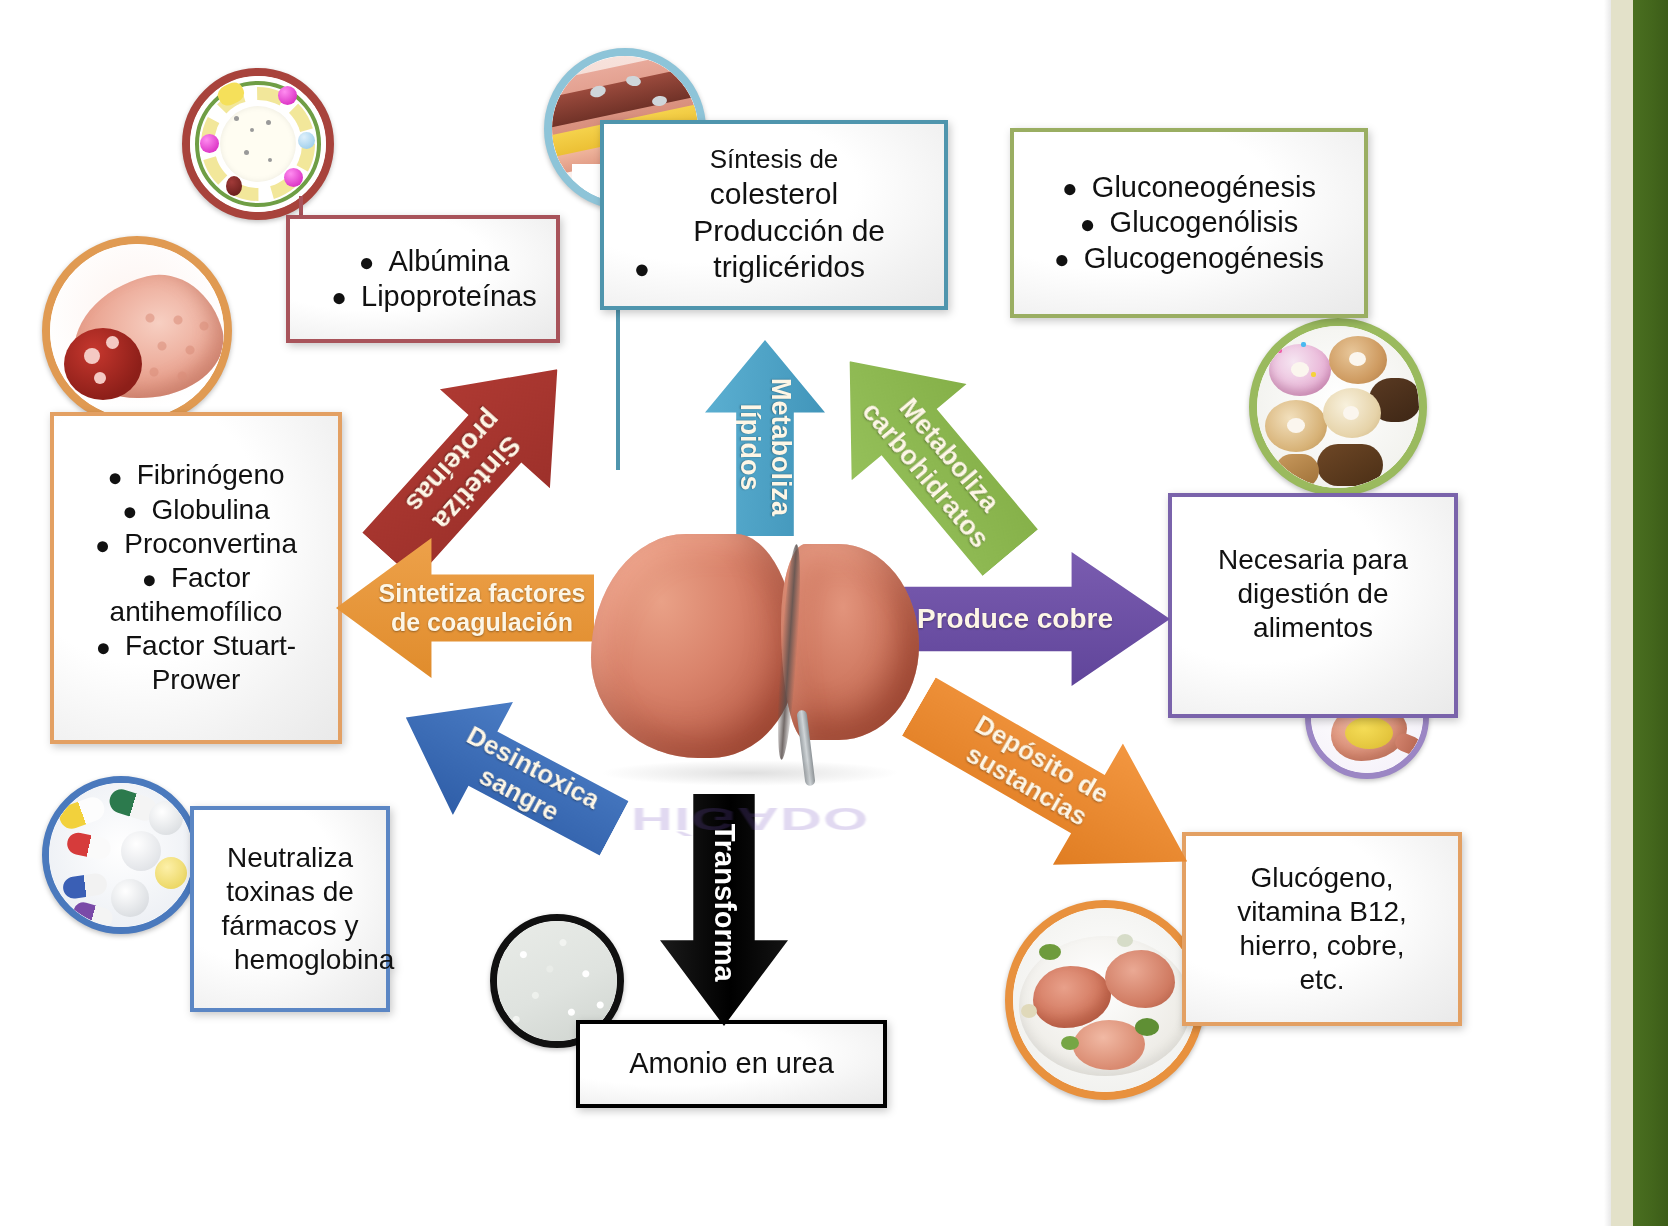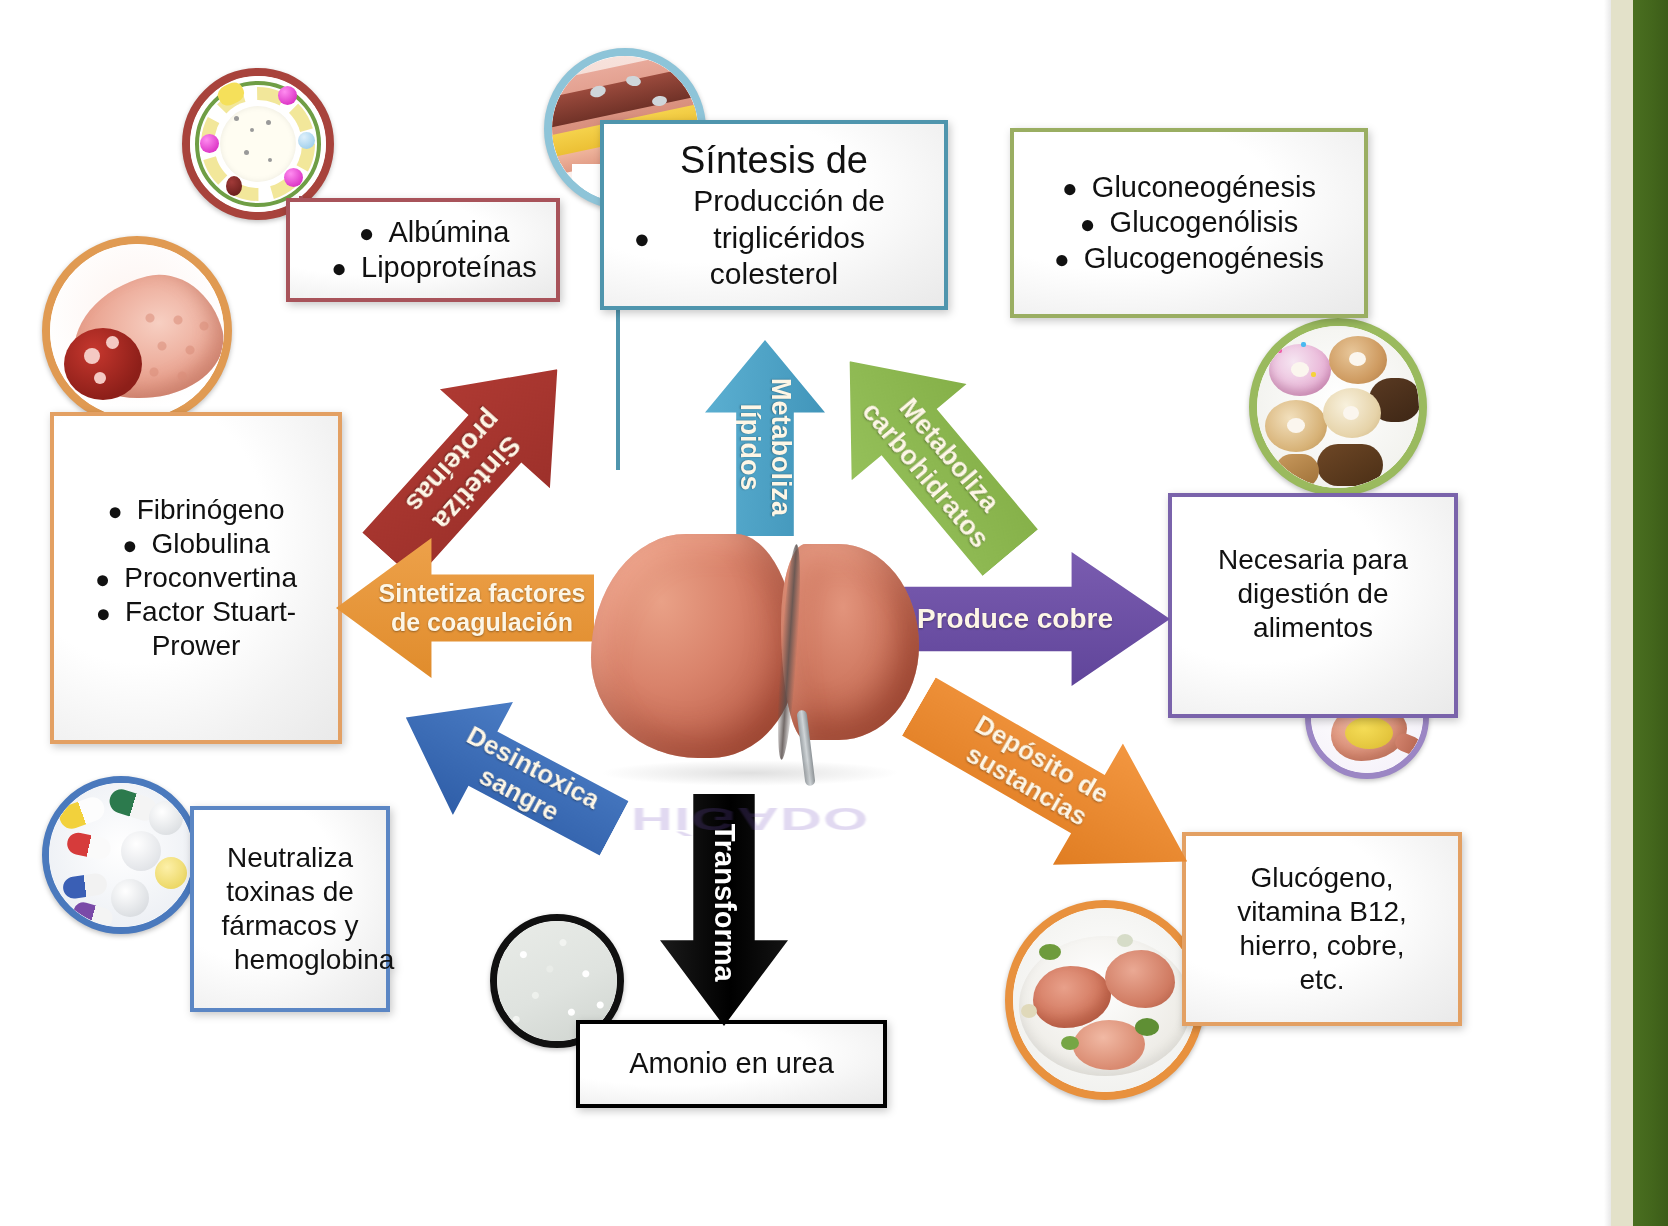--- a/index.html
+++ b/index.html
@@ -235,38 +235,38 @@
             radial-gradient(circle at 16% 82%,#f3f5f2 0 3px,transparent 4px),
             radial-gradient(circle at 86% 70%,#ffffff 0 3px,transparent 4px),
             radial-gradient(circle at 44% 40%,#e9ece8 0 3px,transparent 4px),
             linear-gradient(155deg,#e9ece8,#dfe3df 55%,#cfd4cf 100%);"></div>
   </div>
 
   <div style="position:absolute;left:299px;top:196px;width:4px;height:26px;background:#a8535a;"></div>
   <div style="position:absolute;left:616px;top:170px;width:4px;height:300px;background:#4f95ad;"></div>
   <div style="position:absolute;left:1368px;top:647px;width:4px;height:22px;background:#7a63ab;"></div>
 
-  <div class="box sh" style="left:286px;top:198px;width:274px;height:104px;border:4px solid;border-color:#a8535a;padding-left:22px;">
+  <div class="box sh" style="left:286px;top:215px;width:274px;height:128px;border:4px solid;border-color:#a8535a;padding-left:22px;">
     <ul>
       <li style="font-size:29px;">
         <span class="bul">●</span><span class="bt">Albúmina</span>
       </li>
       <li style="font-size:29px;">
         <span class="bul">●</span><span class="bt">Lipoproteínas</span>
       </li>
     </ul>
   </div>
 
   <div class="box sh" style="left:600px;top:120px;width:348px;height:190px;border:4px solid;border-color:#4f95ad;">
     <ul>
-      <li style="font-size:38px;"><span class="bt">Síntesis de</span></li>
+      <li style="font-size:26px;"><span class="bt">Síntesis de</span></li>
+      <li style="font-size:30px;"><span class="bt">colesterol</span></li>
       <li style="font-size:30px;">
         <span class="bul">●</span><span class="bt" style="max-width:250px;text-align:center;">Producción de triglicéridos</span>
       </li>
-      <li style="font-size:30px;"><span class="bt">colesterol</span></li>
     </ul>
   </div>
 
   <div class="box sh" style="left:1010px;top:128px;width:358px;height:190px;border:4px solid;border-color:#9aae62;">
     <ul>
       <li style="font-size:29px;">
         <span class="bul">●</span><span class="bt">Gluconeogénesis</span>
       </li>
       <li style="font-size:29px;">
         <span class="bul">●</span><span class="bt">Glucogenólisis</span>
@@ -275,20 +275,21 @@
         <span class="bul">●</span><span class="bt">Glucogenogénesis</span>
       </li>
     </ul>
   </div>
 
   <div class="box sh" style="left:50px;top:412px;width:292px;height:332px;border:4px solid;border-color:#e3a063;">
     <ul>
       <li style="font-size:28px;"><span class="bul">●</span><span class="bt">Fibrinógeno</span></li>
       <li style="font-size:28px;"><span class="bul">●</span><span class="bt">Globulina</span></li>
       <li style="font-size:28px;"><span class="bul">●</span><span class="bt">Proconvertina</span></li>
+      <li style="font-size:28px;"><span class="bul">●</span><span class="bt" style="display:inline;">Factor antihemofílico</span></li>
       <li style="font-size:28px;"><span class="bul">●</span><span class="bt" style="display:inline;">Factor Stuart-Prower</span></li>
     </ul>
   </div>
 
   <div class="box sh" style="left:1168px;top:493px;width:290px;height:225px;border:4px solid;border-color:#7a63ab;
               align-items:flex-start;padding-top:46px;">
     <ul>
       <li style="font-size:28px;"><span class="bt">Necesaria para</span></li>
       <li style="font-size:28px;"><span class="bt">digestión de</span></li>
       <li style="font-size:28px;"><span class="bt">alimentos</span></li>

